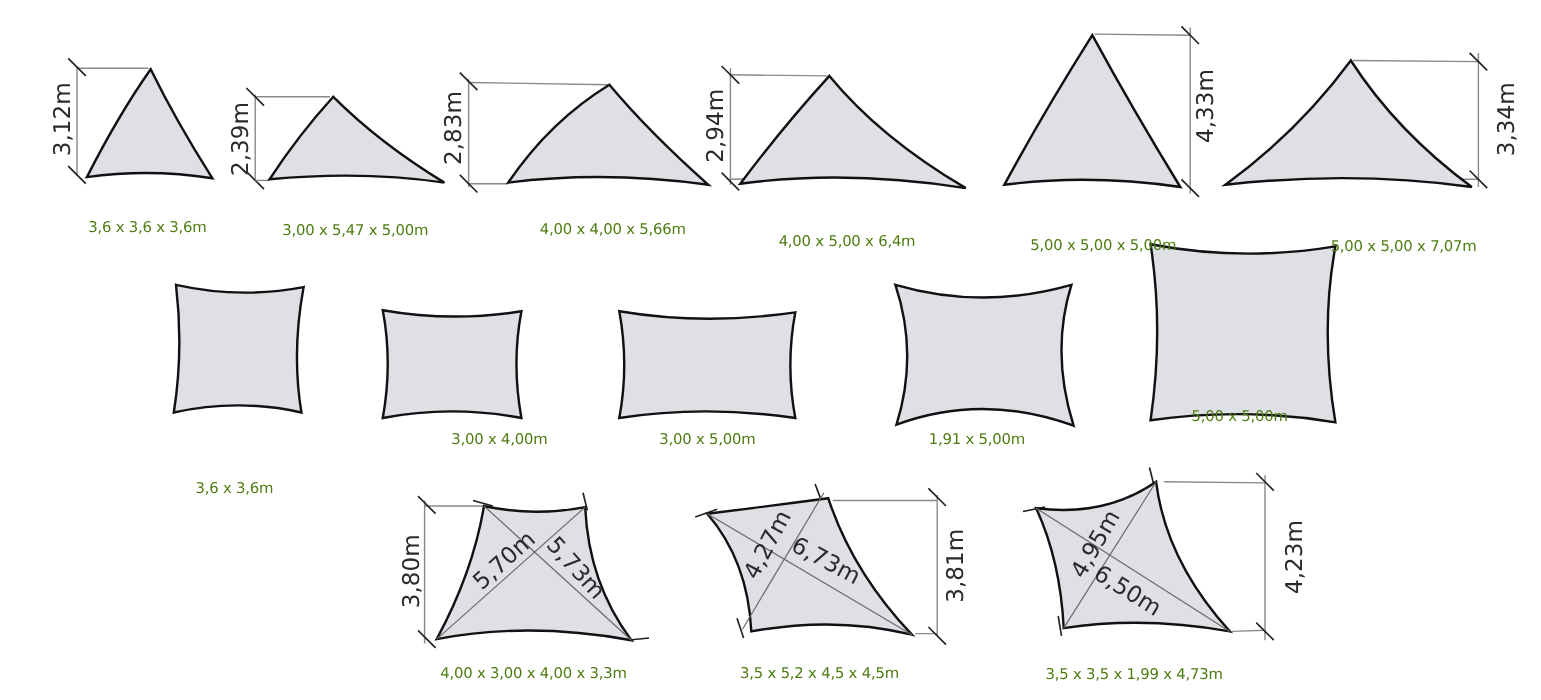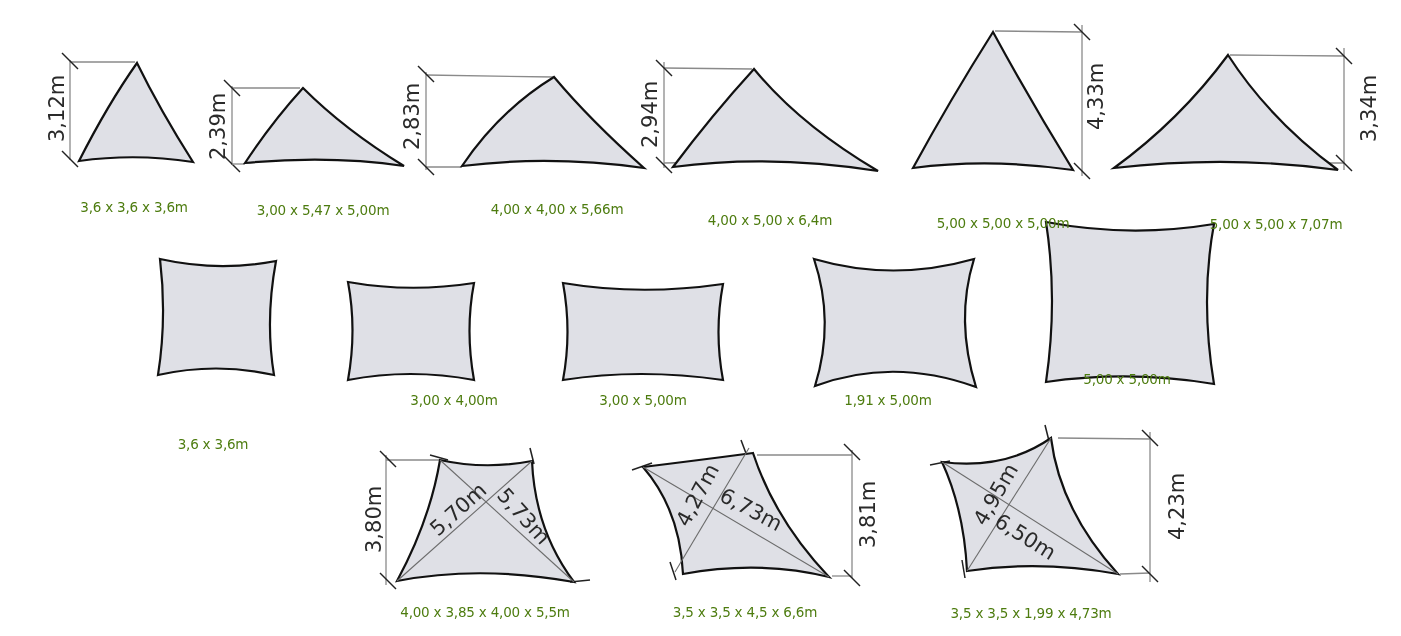--- a/index.html
+++ b/index.html
@@ -148,15 +148,15 @@
 <div class="caption" style="left:770px; top:200px;margin-top:12px;">4,00 x 5,00 x 6,4m</div>
 <div class="caption" style="left:1003px; top:199px;margin-top:16px;">5,00 x 5,00 x 5,00m</div>
 <div class="caption" style="left:1276px; top:200px;margin-top:16px;">5,00 x 5,00 x 7,07m</div>
 
 <div class="caption" style="left:213px; top:388px;margin-top:48px;">3,6 x 3,6m</div>
 <div class="caption" style="left:406px; top:392px;margin-left:48px;">3,00 x 4,00m</div>
 <div class="caption" style="left:643px; top:392px;">3,00 x 5,00m</div>
 <div class="caption" style="left:888px; top:392px;">1,91 x 5,00m</div>
 <div class="caption" style="left:1127px; top:371px;">5,00 x 5,00m</div>
 
-<div class="caption" style="left:485px; top:604px;">4,00 x 3,85 x 4,00 x 5,5m</div>
-<div class="caption" style="left:745px; top:604px;">3,5 x 3,5 x 4,5 x 6,6m</div>
+<div class="caption" style="left:485px; top:604px;">4,00 x 3,00 x 4,00 x 3,3m</div>
+<div class="caption" style="left:745px; top:604px;">3,5 x 5,2 x 4,5 x 4,5m</div>
 <div class="caption" style="left:1031px; top:605px;">3,5 x 3,5 x 1,99 x 4,73m</div>
 
 </body></html>

